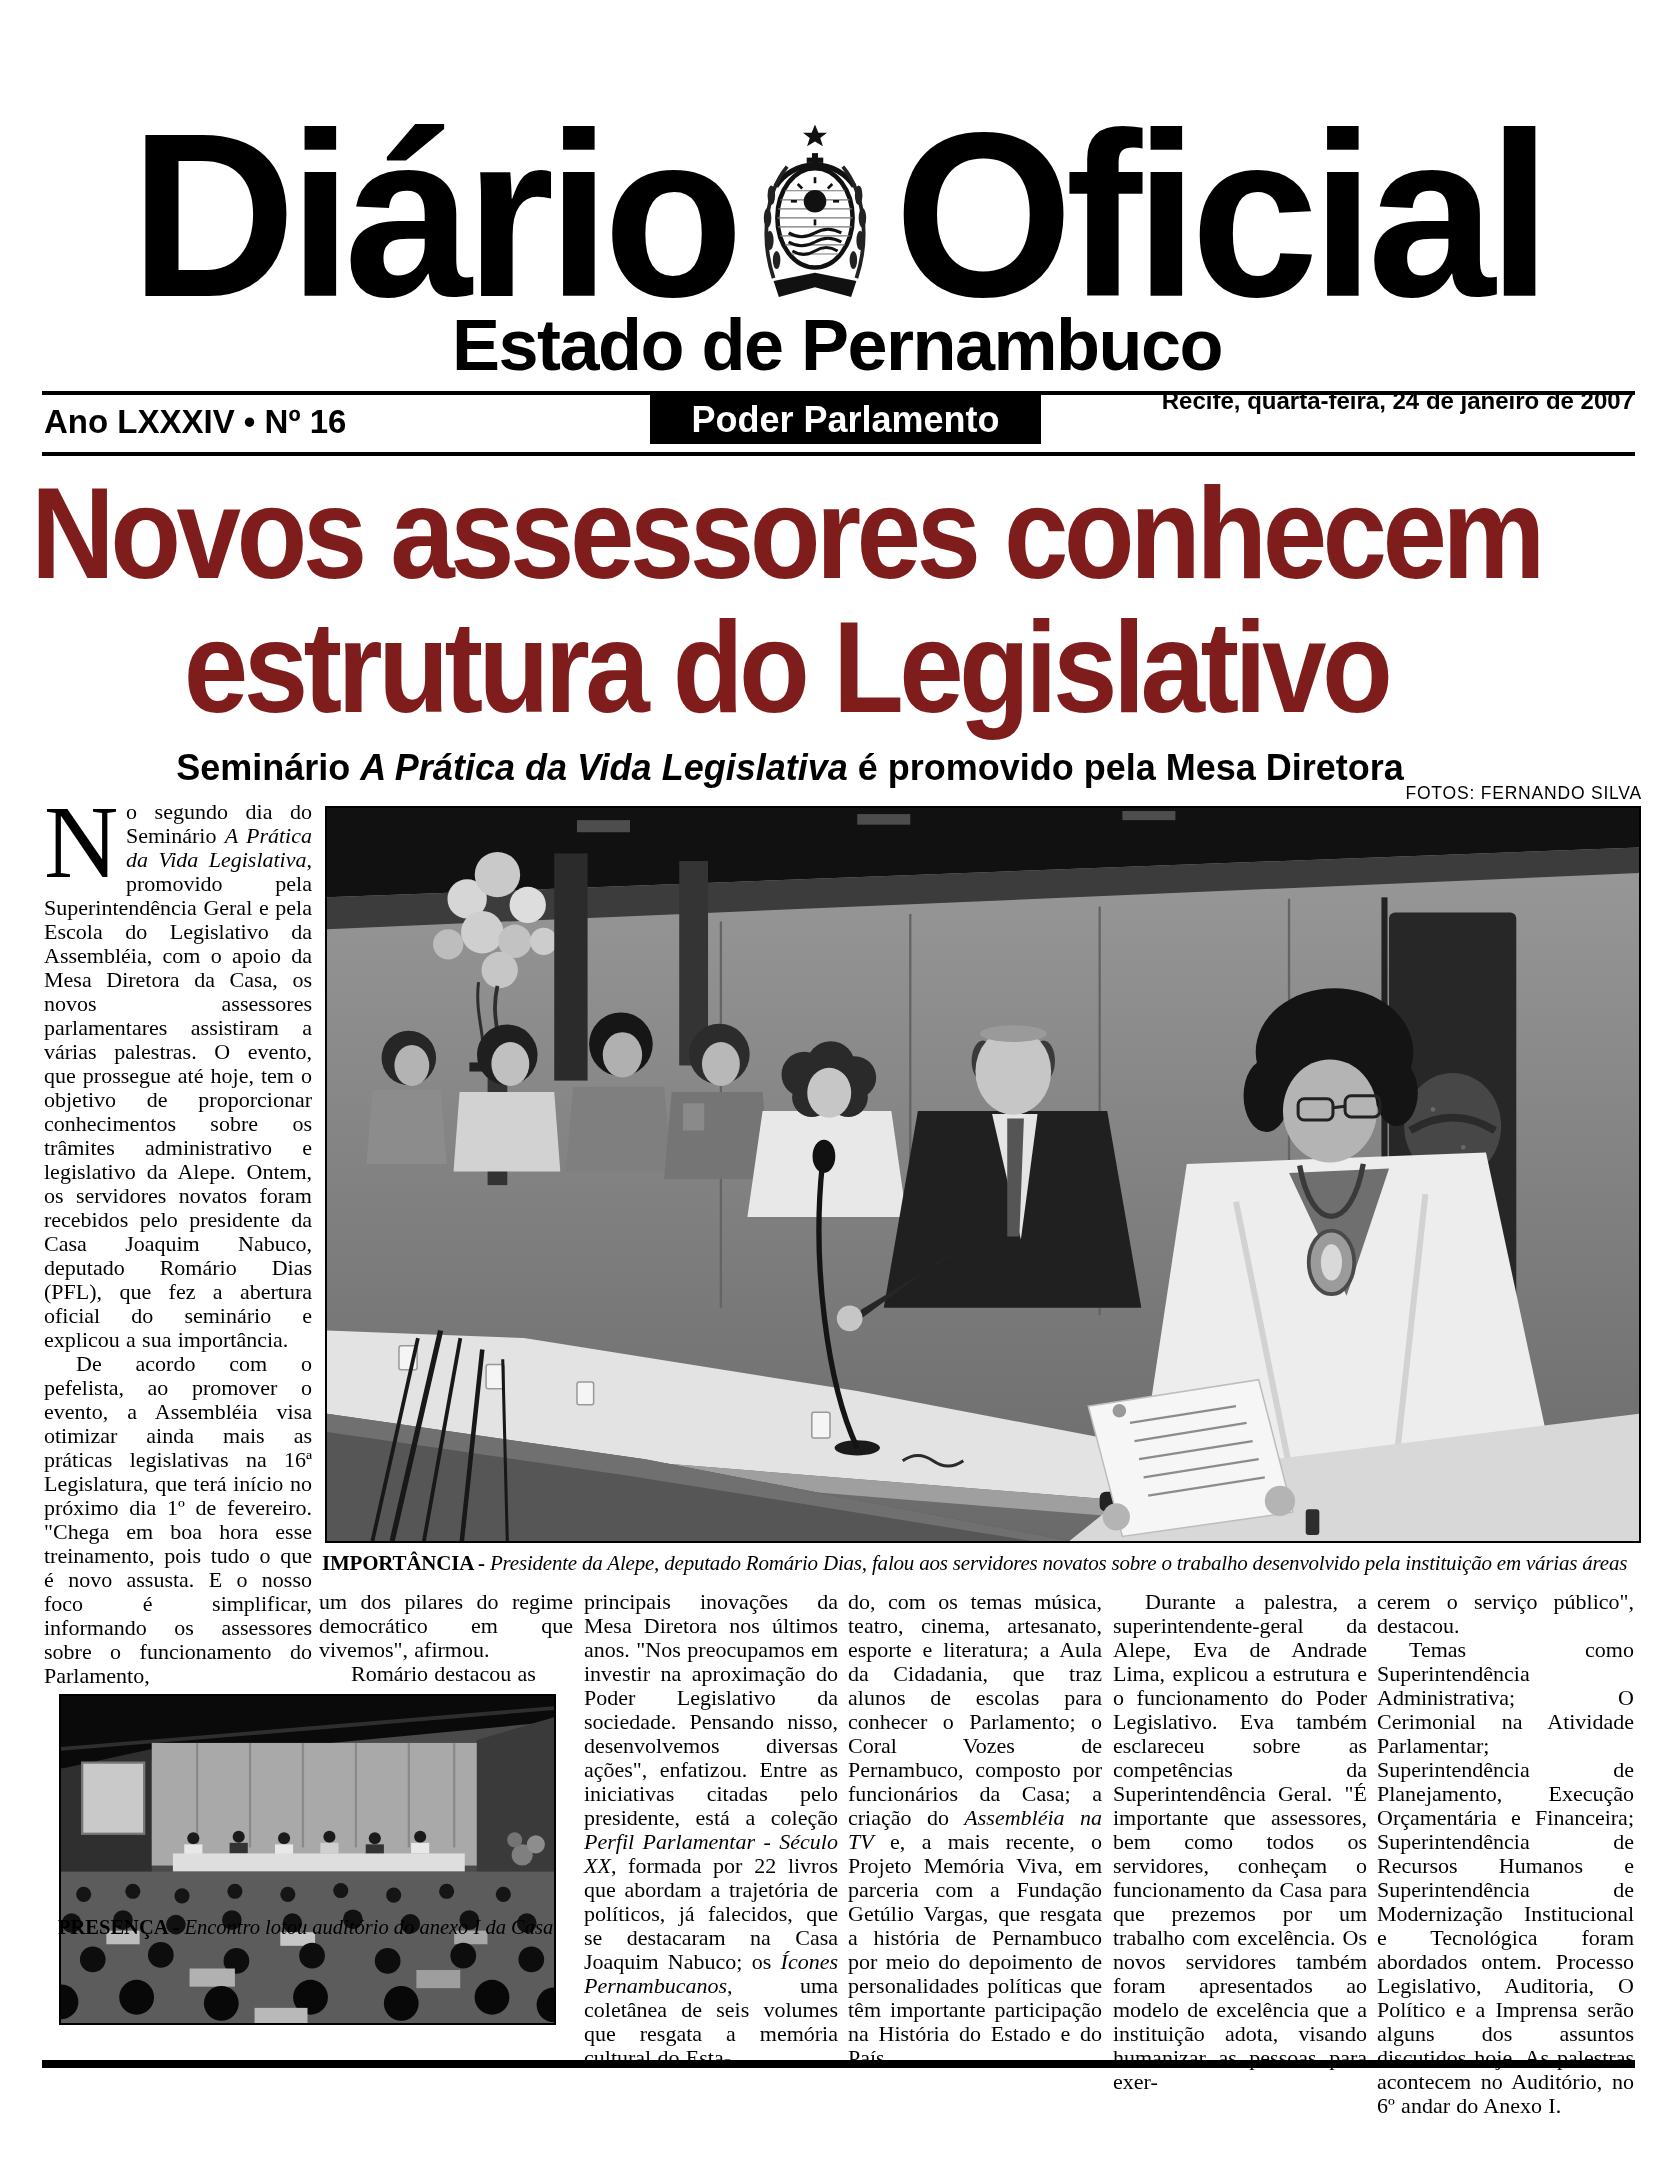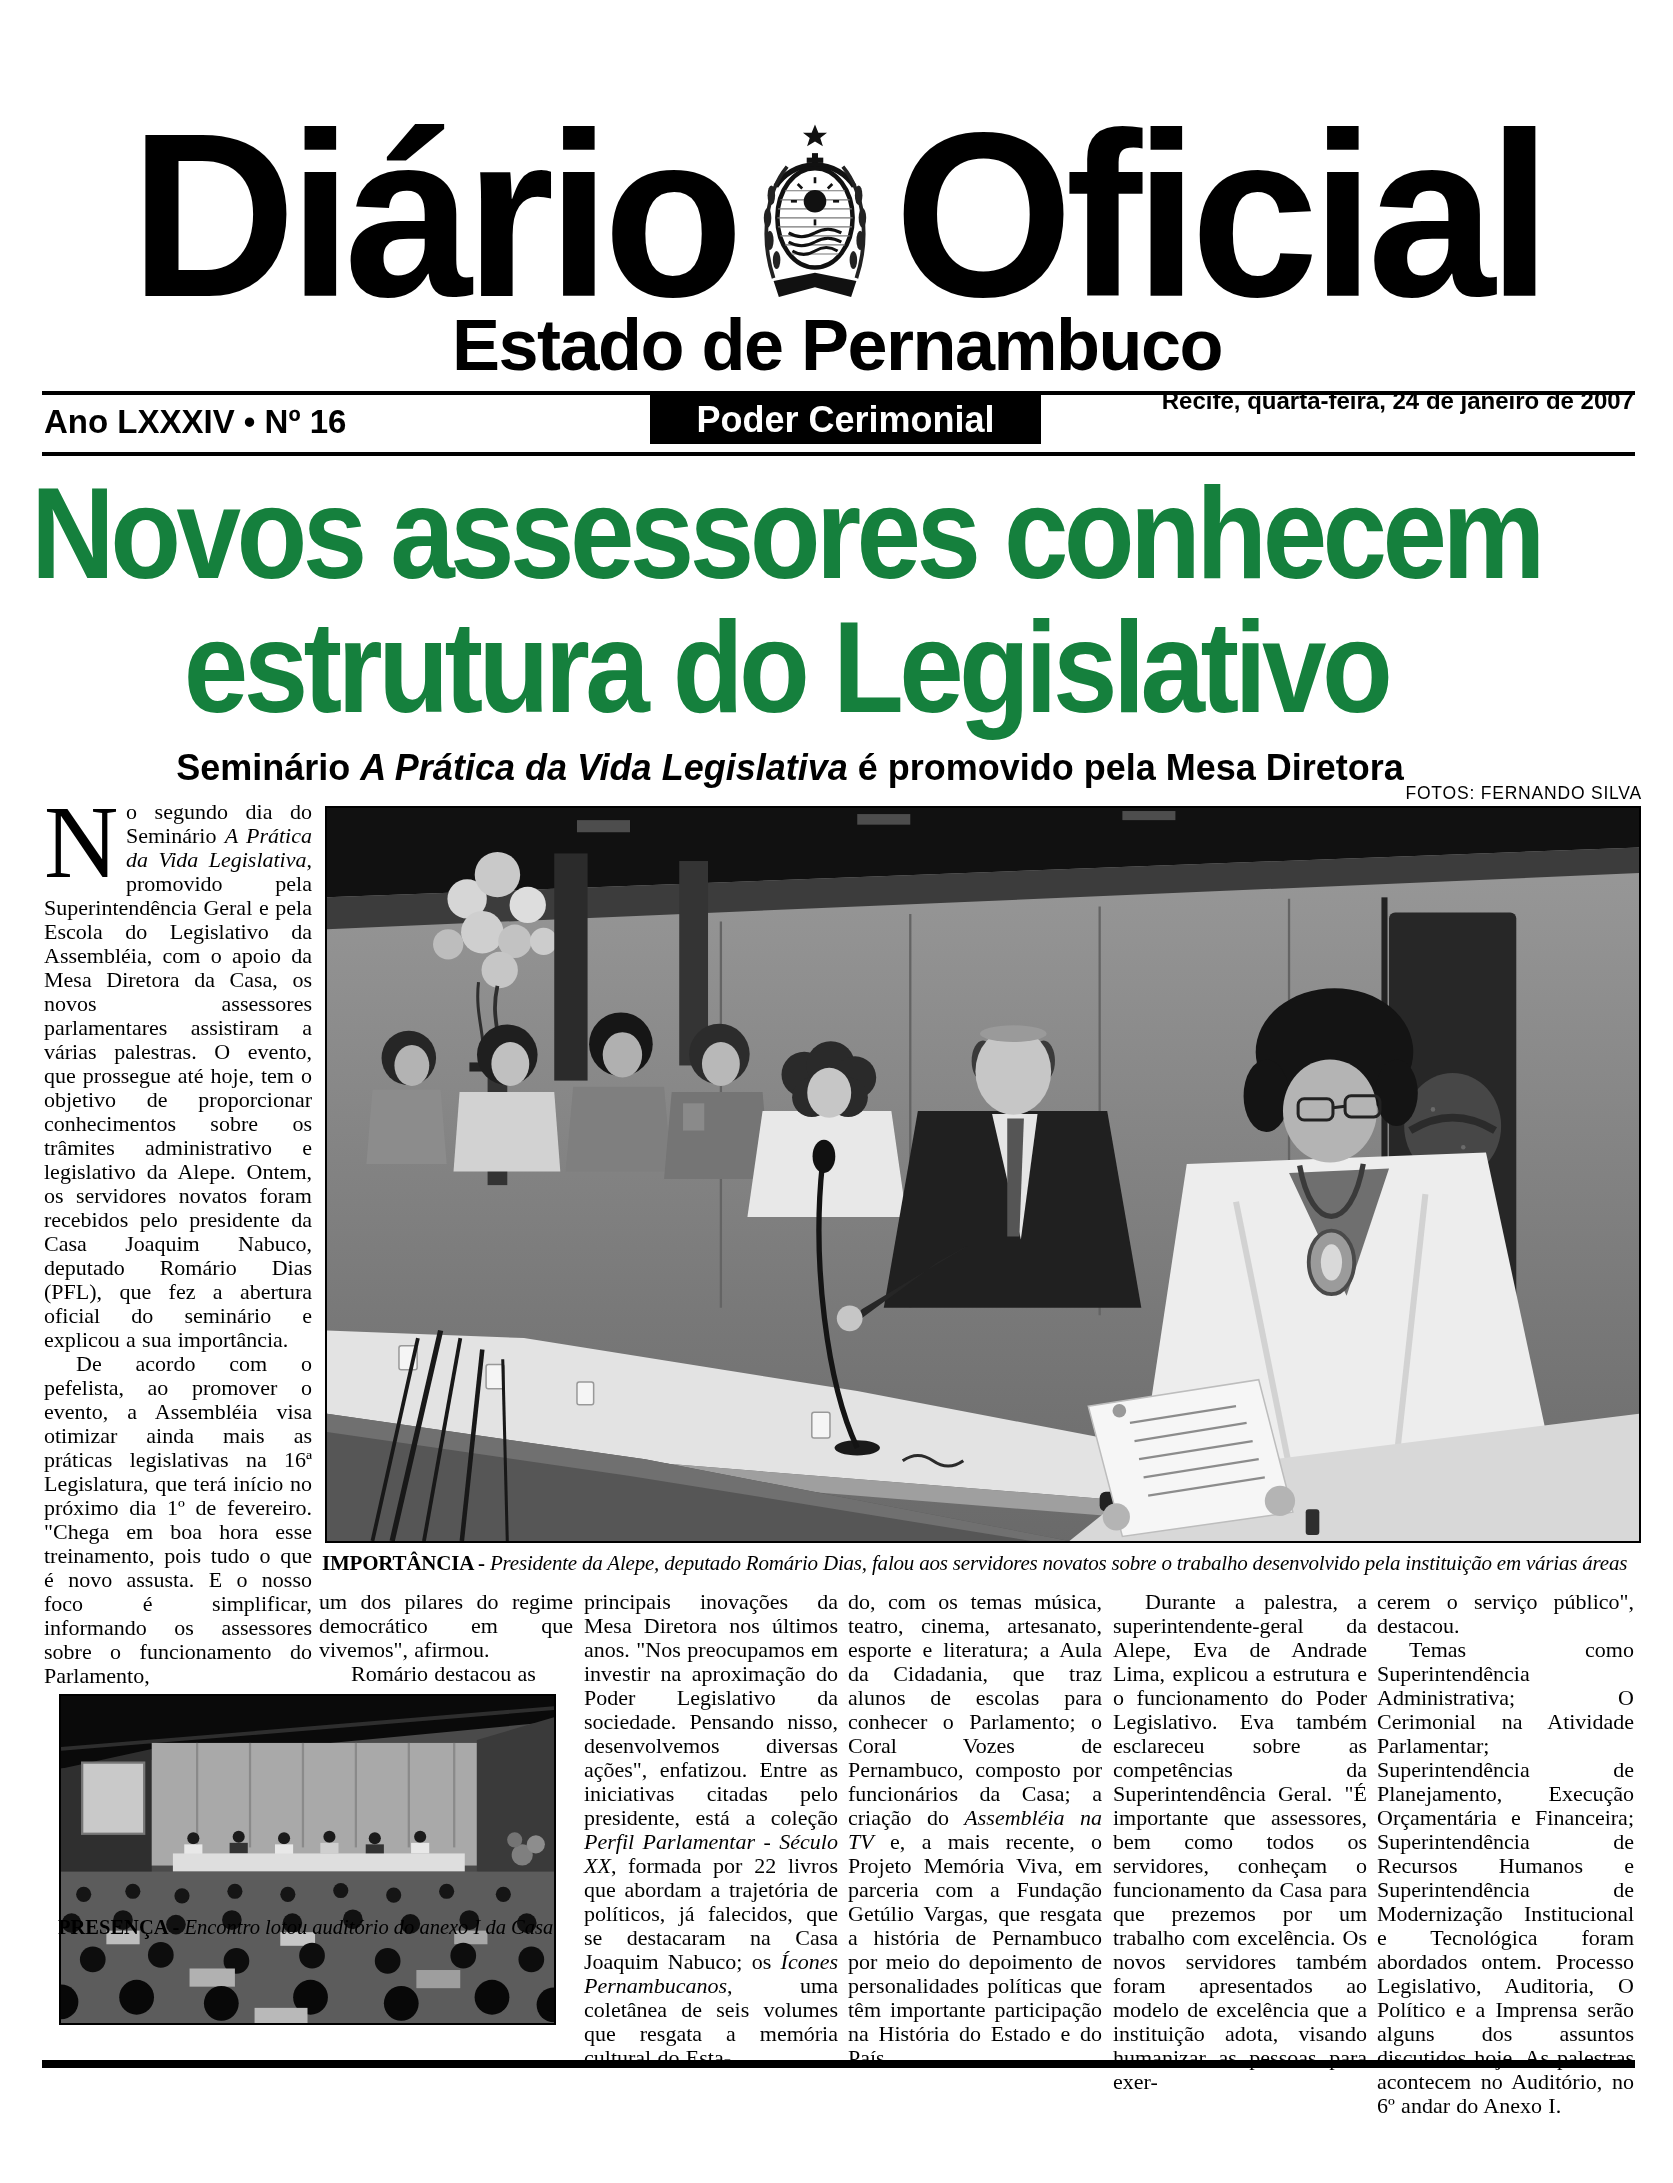--- a/index.html
+++ b/index.html
@@ -26,21 +26,21 @@
   .edition{position:absolute;top:403px;left:44px;font-family:"Liberation Sans", sans-serif;
     font-size:33px;font-weight:600;letter-spacing:0px;}
   .section-badge{position:absolute;top:395px;left:650px;width:391px;height:49px;
     background:#000;color:#fff;text-align:center;line-height:49px;
     font-family:"Liberation Sans", sans-serif;font-weight:bold;font-size:36px;}
   .pubdate{position:absolute;top:387px;left:874px;width:760px;text-align:right;
     font-family:"Liberation Sans", sans-serif;font-size:24px;font-weight:700;}
 
   
   .headline{position:absolute;top:461px;left:0;width:1572px;text-align:center;
-    font-family:"Liberation Sans", sans-serif;font-weight:bold;color:#15803d;}
+    font-family:"Liberation Sans", sans-serif;font-weight:bold;color:#7f1d1d;}
   .headline .hl{font-size:116px;letter-spacing:-4.6px;line-height:134px;
     transform:scaleY(1.12);transform-origin:50% 20%;white-space:nowrap;}
   .subhead{position:absolute;top:747px;left:0;width:1580px;text-align:center;
     font-family:"Liberation Sans", sans-serif;font-weight:bold;font-size:36px;}
 
   .credit{position:absolute;top:783px;left:325px;width:1317px;text-align:right;
     font-family:"Liberation Sans", sans-serif;font-size:17.5px;letter-spacing:0.8px;}
 
   .photo{position:absolute;border:2.3px solid #000;background:#777;}
   .main-photo{left:325px;top:806px;width:1312px;height:733px;}
@@ -119,21 +119,21 @@
         </g>
         <polygon points="30,210 85,199 140,210 133,231 85,218 37,231" fill="#111"></polygon>
       </svg>
     </span>
     <span class="masthead-word">Oficial</span>
   </div>
   <div class="masthead-sub">Estado de Pernambuco</div>
 
   <div class="hrule rule-a"></div>
   <div class="edition">Ano LXXXIV • Nº 16</div>
-  <div class="section-badge">Poder Cerimonial</div>
+  <div class="section-badge">Poder Parlamento</div>
   <div class="pubdate">Recife, quarta-feira, 24 de janeiro de 2007</div>
   <div class="hrule rule-b"></div>
 
   <div class="headline">
     <div class="hl">Novos assessores conhecem</div>
     <div class="hl">estrutura do Legislativo</div>
   </div>
   <div class="subhead"><span>Seminário </span><span class="cap-i" style="font-style: italic;">A Prática da Vida Legislativa</span><span> é promovido pela Mesa Diretora</span></div>
 
   <div class="credit">FOTOS: FERNANDO SILVA</div>

